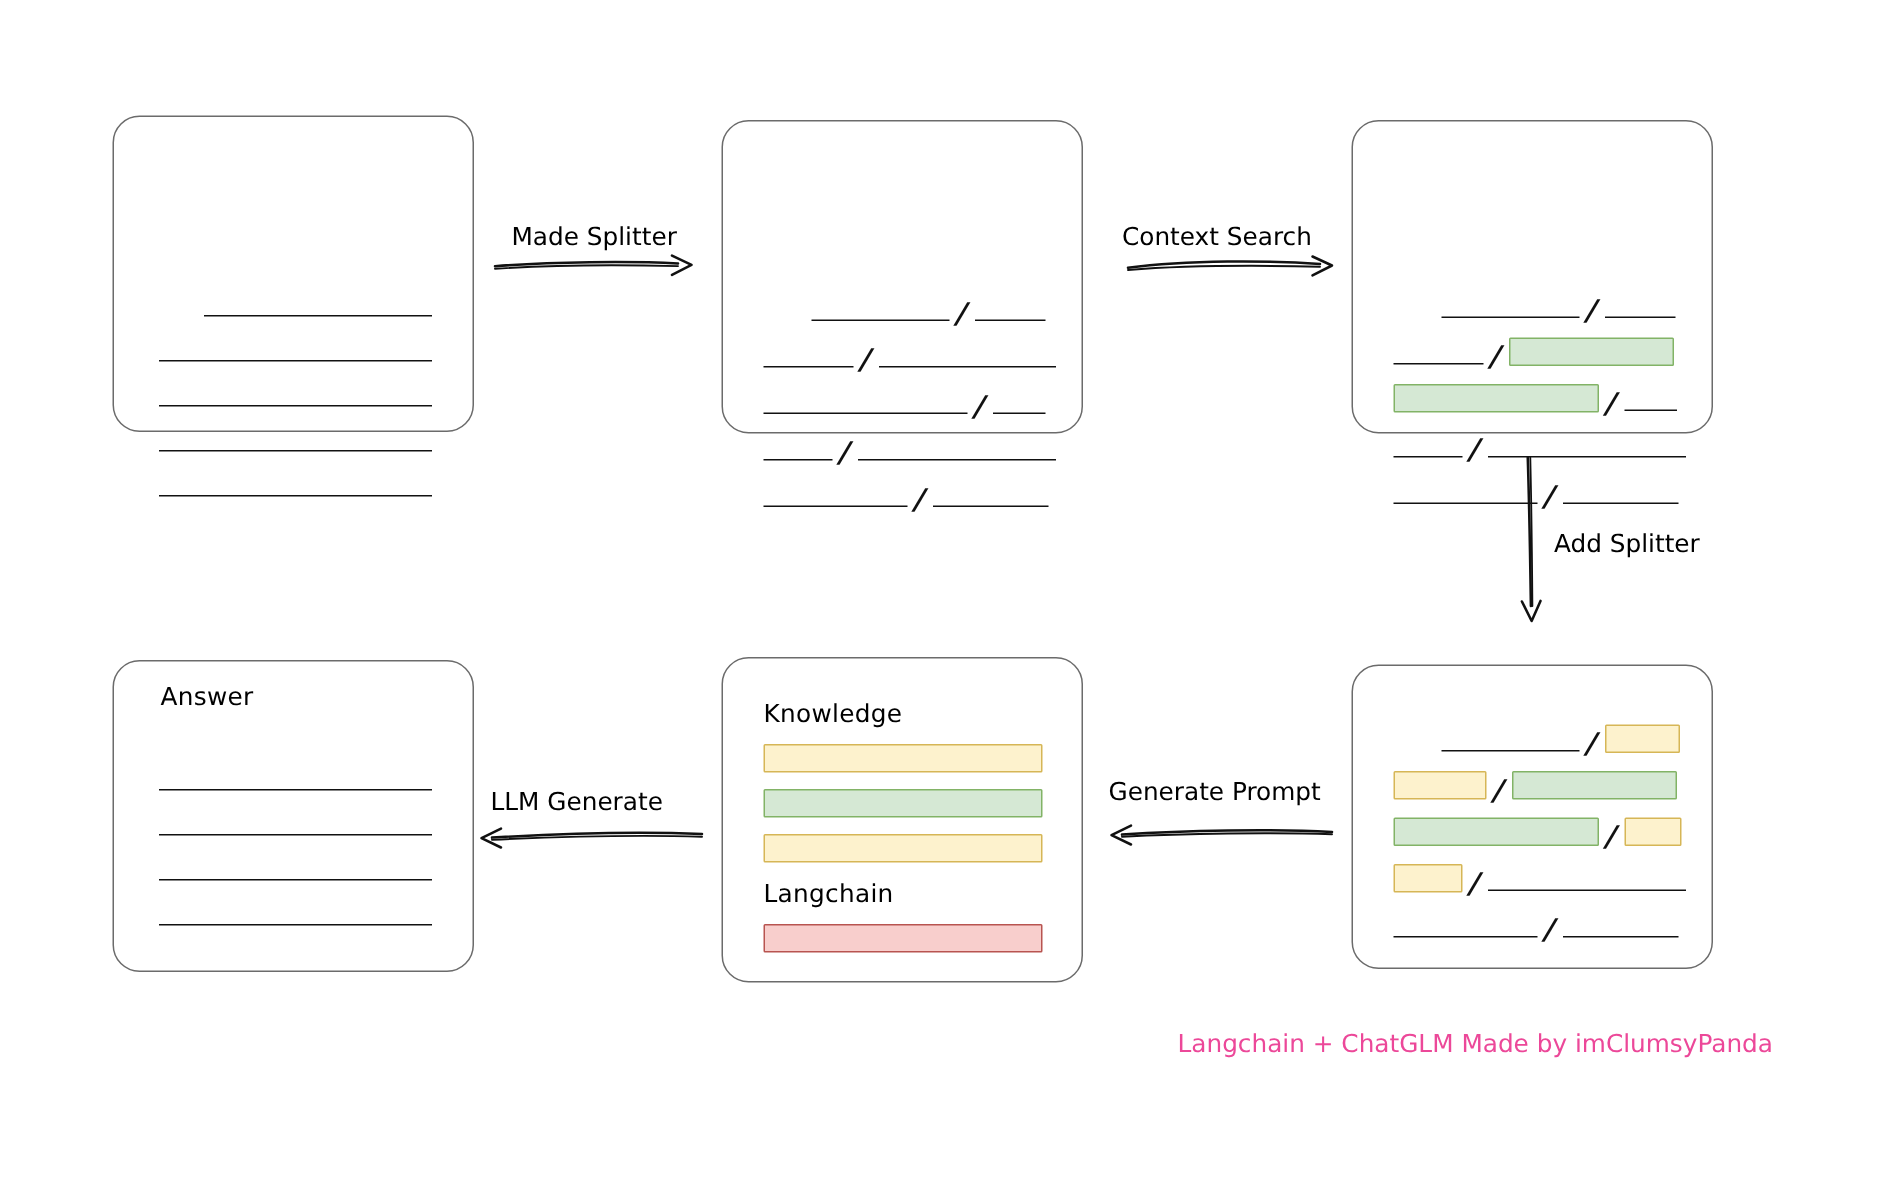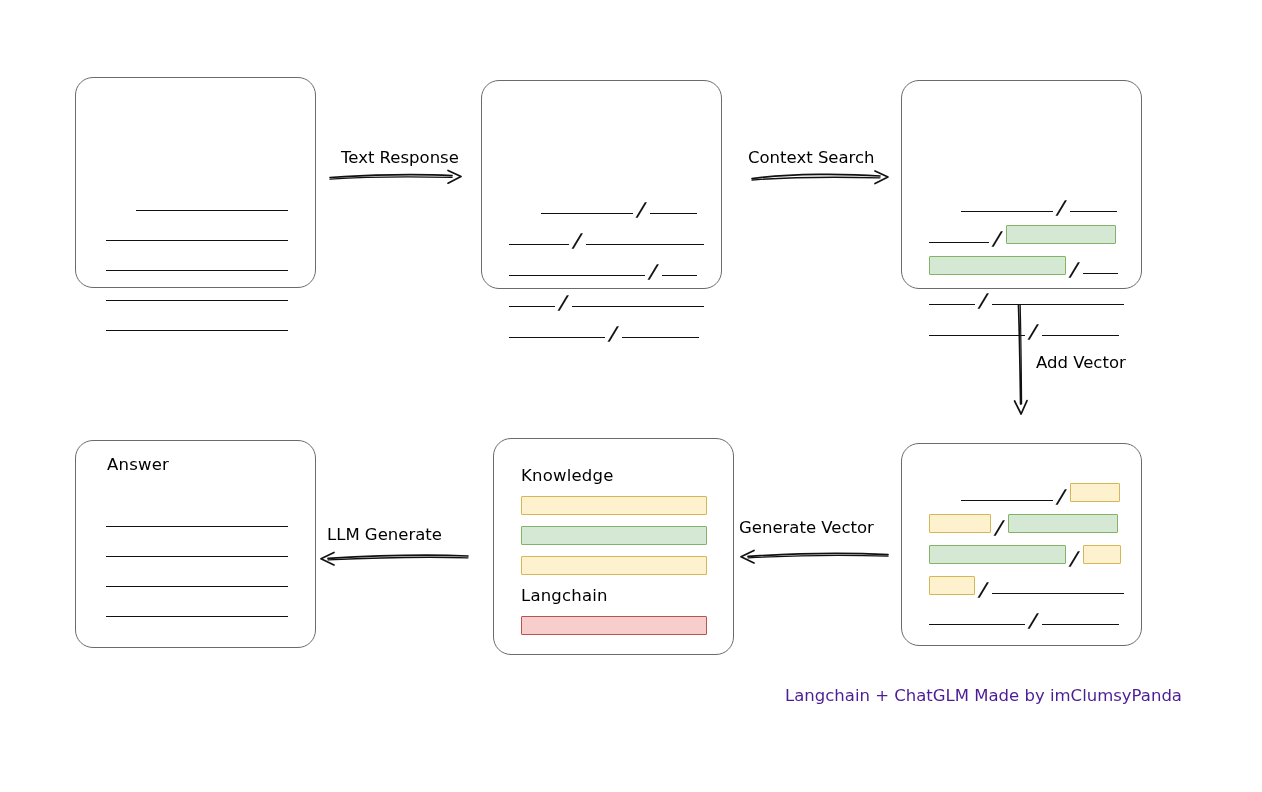--- a/index.html
+++ b/index.html
@@ -90,21 +90,21 @@
     position: absolute;
     font-size: 16.5px;
     white-space: nowrap;
     color: #000000;
   }
 
   .footer-note {
     position: absolute;
     font-size: 16.5px;
     white-space: nowrap;
-    color: #4c1d95;
+    color: #ec4899;
     text-align: right;
   }
 </style>
 </head>
 <body>
 
 <div id="canvas">
 
   <div class="doc-box" style="left:75px; top:77px; width:241px; height:211px;">
     <div class="rows">
@@ -127,21 +127,21 @@
       </div>
   </div>
 
   <div class="arrow" style="left:328px; top:168px; width:135px; height:20px;">
     <svg width="135" height="20" viewBox="0 0 135 20" aria-hidden="true">
       <path d="M2,9.5 C40,6.4 92,6.0 124,7.6" fill="none" stroke="#111" stroke-width="1.7" stroke-linecap="round"></path>
       <path d="M2,11.2 C40,8.6 92,8.6 124,9.4" fill="none" stroke="#111" stroke-width="1.3" stroke-linecap="round"></path>
       <path d="M120,2.4 L133,8.6 L120,15.2" fill="none" stroke="#111" stroke-width="1.7" stroke-linejoin="round" stroke-linecap="round"></path>
     </svg>
   </div>
-  <div class="arrow-label" style="left:341px; top:148px;">Text Response</div>
+  <div class="arrow-label" style="left:341px; top:148px;">Made Splitter</div>
 
   <div class="doc-box" style="left:481px; top:80px; width:241px; height:209px;">
     <div class="rows">
         <div class="row" style="left: 27px; top: 112px;">
           <span style="width: 32px; display: inline-block;"></span>
           <span class="seg-line" style="width: 92px;"></span>
           <span class="seg-slash" style="margin: 0px 5px;">/</span>
           <span class="seg-line" style="width: 47px;"></span>
         </div>
         <div class="row" style="left: 27px; top: 143px;">
@@ -207,21 +207,21 @@
       </div>
   </div>
 
   <div class="arrow" style="left:1010px; top:303px; width:24px; height:113px;">
     <svg width="24" height="113" viewBox="0 0 24 113" aria-hidden="true">
       <path d="M8.5,2 C9.6,36 10.2,74 10.6,101" fill="none" stroke="#111" stroke-width="1.7" stroke-linecap="round"></path>
       <path d="M10.2,2 C11.0,36 11.4,74 11.6,101" fill="none" stroke="#111" stroke-width="1.2" stroke-linecap="round"></path>
       <path d="M4.6,98 L11.1,111 L17.0,97.6" fill="none" stroke="#111" stroke-width="1.7" stroke-linejoin="round" stroke-linecap="round"></path>
     </svg>
   </div>
-  <div class="arrow-label" style="left:1036px; top:353px;">Add Vector</div>
+  <div class="arrow-label" style="left:1036px; top:353px;">Add Splitter</div>
 
   <div class="doc-box" style="left:901px; top:443px; width:241px; height:203px;">
     <div class="rows">
         <div class="row" style="left: 27px; top: 36px;">
           <span style="width: 32px; display: inline-block;"></span>
           <span class="seg-line" style="width: 92px;"></span>
           <span class="seg-slash" style="margin: 0px 5px;">/</span>
           <span class="seg-chip chip-yellow" style="width: 50px;"></span>
         </div>
         <div class="row" style="left: 27px; top: 67px;">
@@ -247,23 +247,23 @@
       </div>
   </div>
 
   <div class="arrow" style="left:738px; top:547px; width:152px; height:20px;">
     <svg width="152" height="20" viewBox="0 0 152 20" aria-hidden="true">
       <path d="M150,7.6 C110,5.6 52,6.6 10,9.4" fill="none" stroke="#111" stroke-width="1.7" stroke-linecap="round"></path>
       <path d="M150,9.2 C110,7.8 52,8.6 10,10.8" fill="none" stroke="#111" stroke-width="1.3" stroke-linecap="round"></path>
       <path d="M16,3.4 L3,9.8 L16,16.0" fill="none" stroke="#111" stroke-width="1.7" stroke-linejoin="round" stroke-linecap="round"></path>
     </svg>
   </div>
-  <div class="arrow-label" style="left:739px; top:518px;">Generate Vector</div>
-
-  <div class="doc-box" style="left:481px; top:438px; width:241px; height:217px;margin-left:12px;">
+  <div class="arrow-label" style="left:739px; top:518px;">Generate Prompt</div>
+
+  <div class="doc-box" style="left:481px; top:438px; width:241px; height:217px;">
     <div class="box-title" style="left:27px; top:27px;">Knowledge</div>
     <div id="knowledge-bars">
         <div class="bar chip-yellow" style="left: 27px; top: 57px; width: 186px;"></div>
         <div class="bar chip-green" style="left: 27px; top: 87px; width: 186px;"></div>
         <div class="bar chip-yellow" style="left: 27px; top: 117px; width: 186px;"></div>
       </div>
     <div class="box-title" style="left:27px; top:147px;">Langchain</div>
     <div id="question-bars">
         <div class="bar chip-red" style="left: 27px; top: 177px; width: 186px;"></div>
       </div>

